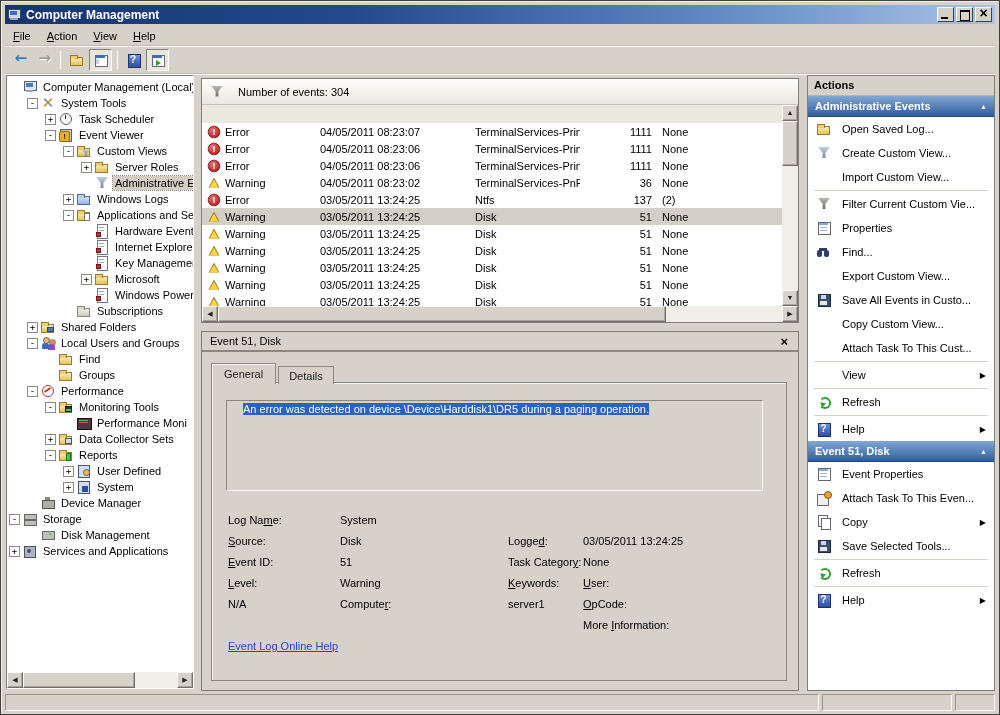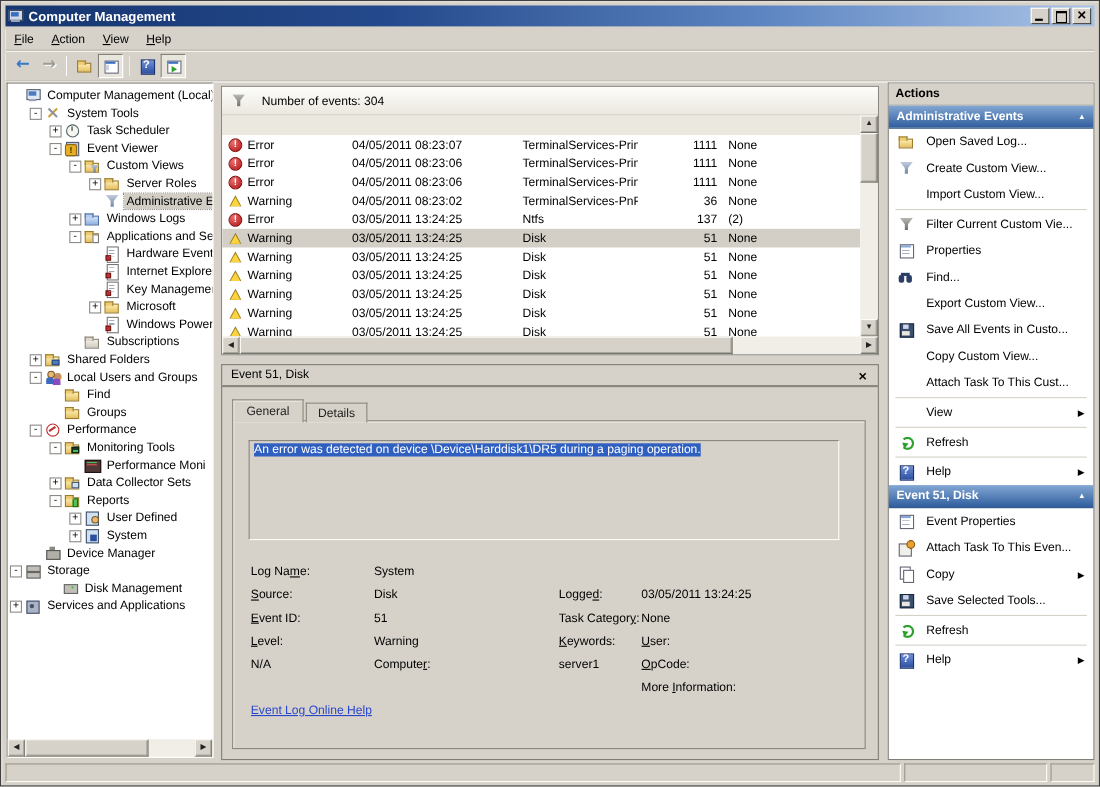--- a/index.html
+++ b/index.html
@@ -219,21 +219,21 @@
   .preview-header { height:20px; display:flex; align-items:center; padding:0 8px;
                     border-bottom:2px solid #8a877f; }
   .preview-close { margin-left:auto; font:bold 13px "Liberation Sans",sans-serif; padding:0 2px; }
   .tab-strip { position:absolute; left:9px; top:31px; height:20px; z-index:2; }
   .tab { display:inline-block; padding:3px 10px 2px; border:1px solid #8a877f; border-bottom:none;
          background:#d6d2c9; margin-right:2px; position:relative; top:2px; color:#222; }
   .tab.active { top:0; padding:4px 12px 4px; z-index:3; box-shadow:inset 1px 1px 0 #f4f2ec; }
   .tab-body { position:absolute; left:9px; top:50px; right:11px; bottom:9px; border:1px solid #8a877f;
               background:#d6d2c9; box-shadow:inset 1px 1px 0 #f4f2ec; }
   .message-box { position:absolute; left:14px; top:17px; width:537px; height:91px; background:#d6d2c9;
-                 border:1px solid; border-color:#8a877f #fdfcf8 #fdfcf8 #8a877f; padding:2px 4px; overflow:hidden; }
+                 border:1px solid; border-color:#8a877f #fdfcf8 #fdfcf8 #8a877f; padding:2px 16px; overflow:hidden; }
   .message-box .sel-text { background:#2f5fc0; color:#fff; }
   .fields-grid { position:absolute; left:16px; top:127px; right:14px; display:grid;
                  grid-template-columns:112px 168px 75px auto; }
   .fields-grid > div { height:21px; line-height:21px; white-space:nowrap; overflow:hidden; }
   .fields-grid a { color:#2845cc; text-decoration:underline; }
 
   
   .actions-pane { position:absolute; left:806px; top:74px; width:188px; height:616px; background:#fff;
                   border:1px solid #7f7d76; }
   .actions-title { height:20px; background:#d6d2c9; border-bottom:1px solid #b5b2a8; font-weight:bold;
@@ -498,21 +498,21 @@
           </span>
           <span class="tree-label">Device Manager</span>
         </div>
         <div class="tree-item" style="padding-left: 2px;">
           <span class="expander">-</span>
           <span class="icon i-storage">
             <i></i>
           </span>
           <span class="tree-label">Storage</span>
         </div>
-        <div class="tree-item" style="padding-left: 36px;">
+        <div class="tree-item" style="padding-left: 20px;">
           <span class="exp-spacer"></span>
           <span class="icon i-diskmgmt">
             <i></i>
           </span>
           <span class="tree-label">Disk Management</span>
         </div>
         <div class="tree-item" style="padding-left: 2px;">
           <span class="expander">+</span>
           <span class="icon i-services">
             <i></i>

